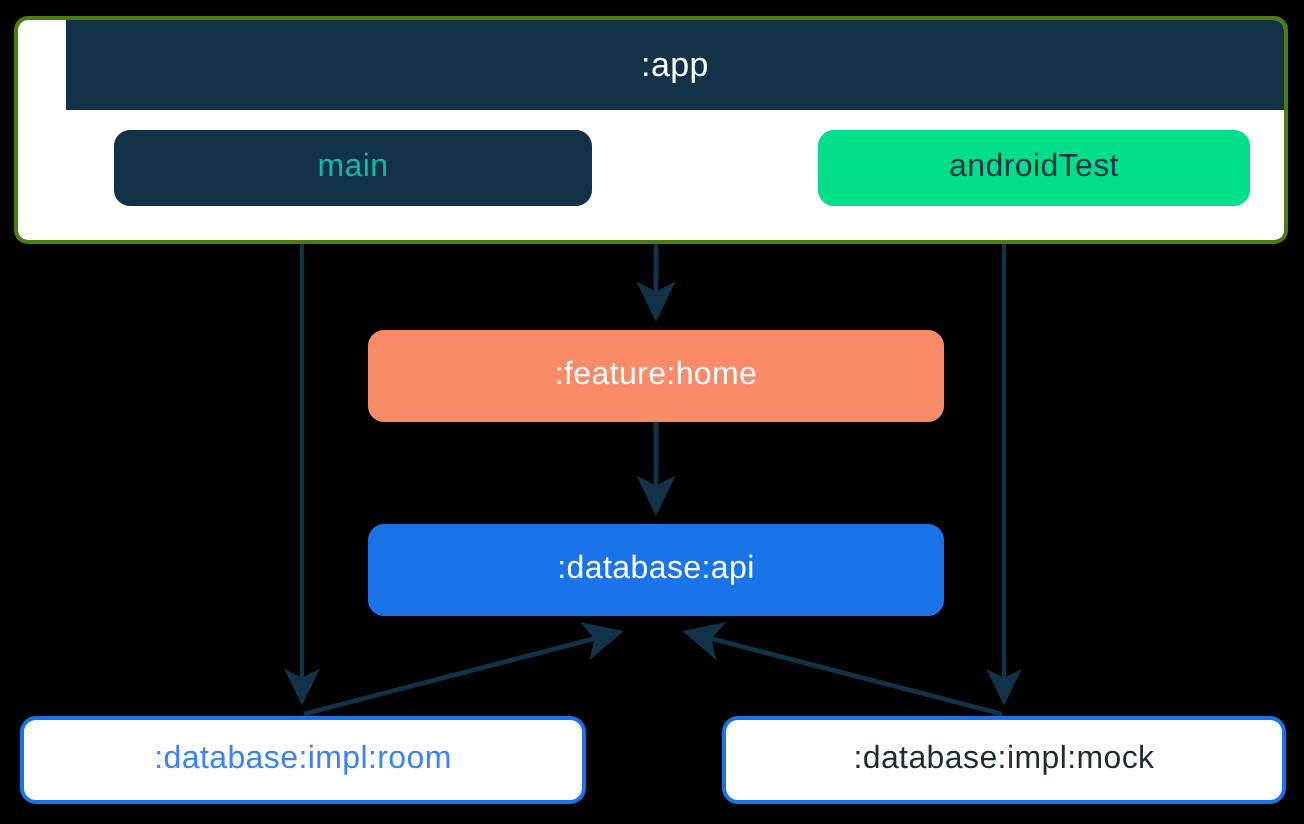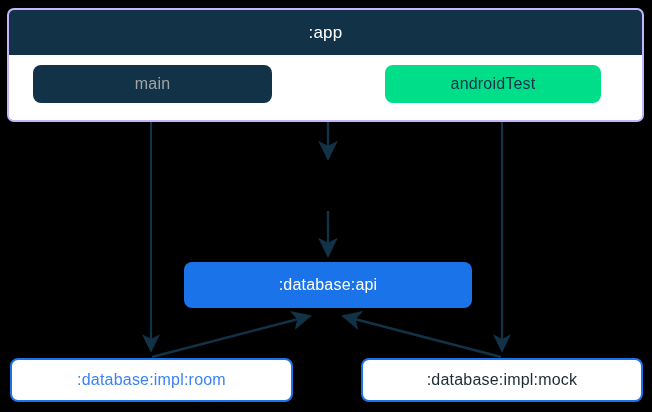--- a/index.html
+++ b/index.html
@@ -31,23 +31,24 @@
 
   
   .app-container {
     position: absolute;
     left: 7px;
     top: 8px;
     width: 637px;
     height: 114px;
     box-sizing: border-box;
     background: #ffffff;
-    border: 2px solid #c4b5fd;
+    border: 2px solid #4d7c0f;
     border-radius: 7px;
     overflow: hidden;
+    padding-left: 24px;
   }
   .app-header {
     height: 45px;
     background: #123247;
     color: #ffffff;
     display: flex;
     align-items: center;
     justify-content: center;
     font-size: 17px;
     letter-spacing: 0.2px;
@@ -70,21 +71,21 @@
     letter-spacing: 0.2px;
     white-space: nowrap;
   }
 
   .node-main {
     left: 24px;
     top: 10px;
     width: 239px;
     height: 38px;
     background: #123247;
-    color: #a3a3a3;
+    color: #14b8a6;
   }
   .node-androidtest {
     left: 376px;
     top: 10px;
     width: 216px;
     height: 38px;
     background: #00DE8A;
     color: #123247;
   }
 
@@ -161,20 +162,21 @@
   </svg>
 
   <div class="app-container">
     <div class="app-header">:app</div>
     <div class="app-body">
       <div class="node node-main">main</div>
       <div class="node node-androidtest">androidTest</div>
     </div>
   </div>
 
+  <div class="node node-feature-home">:feature:home</div>
 
   <div class="node node-database-api">:database:api</div>
 
   <div class="node node-impl-room">:database:impl:room</div>
 
   <div class="node node-impl-mock">:database:impl:mock</div>
 
 </div>
 
 </body></html>

